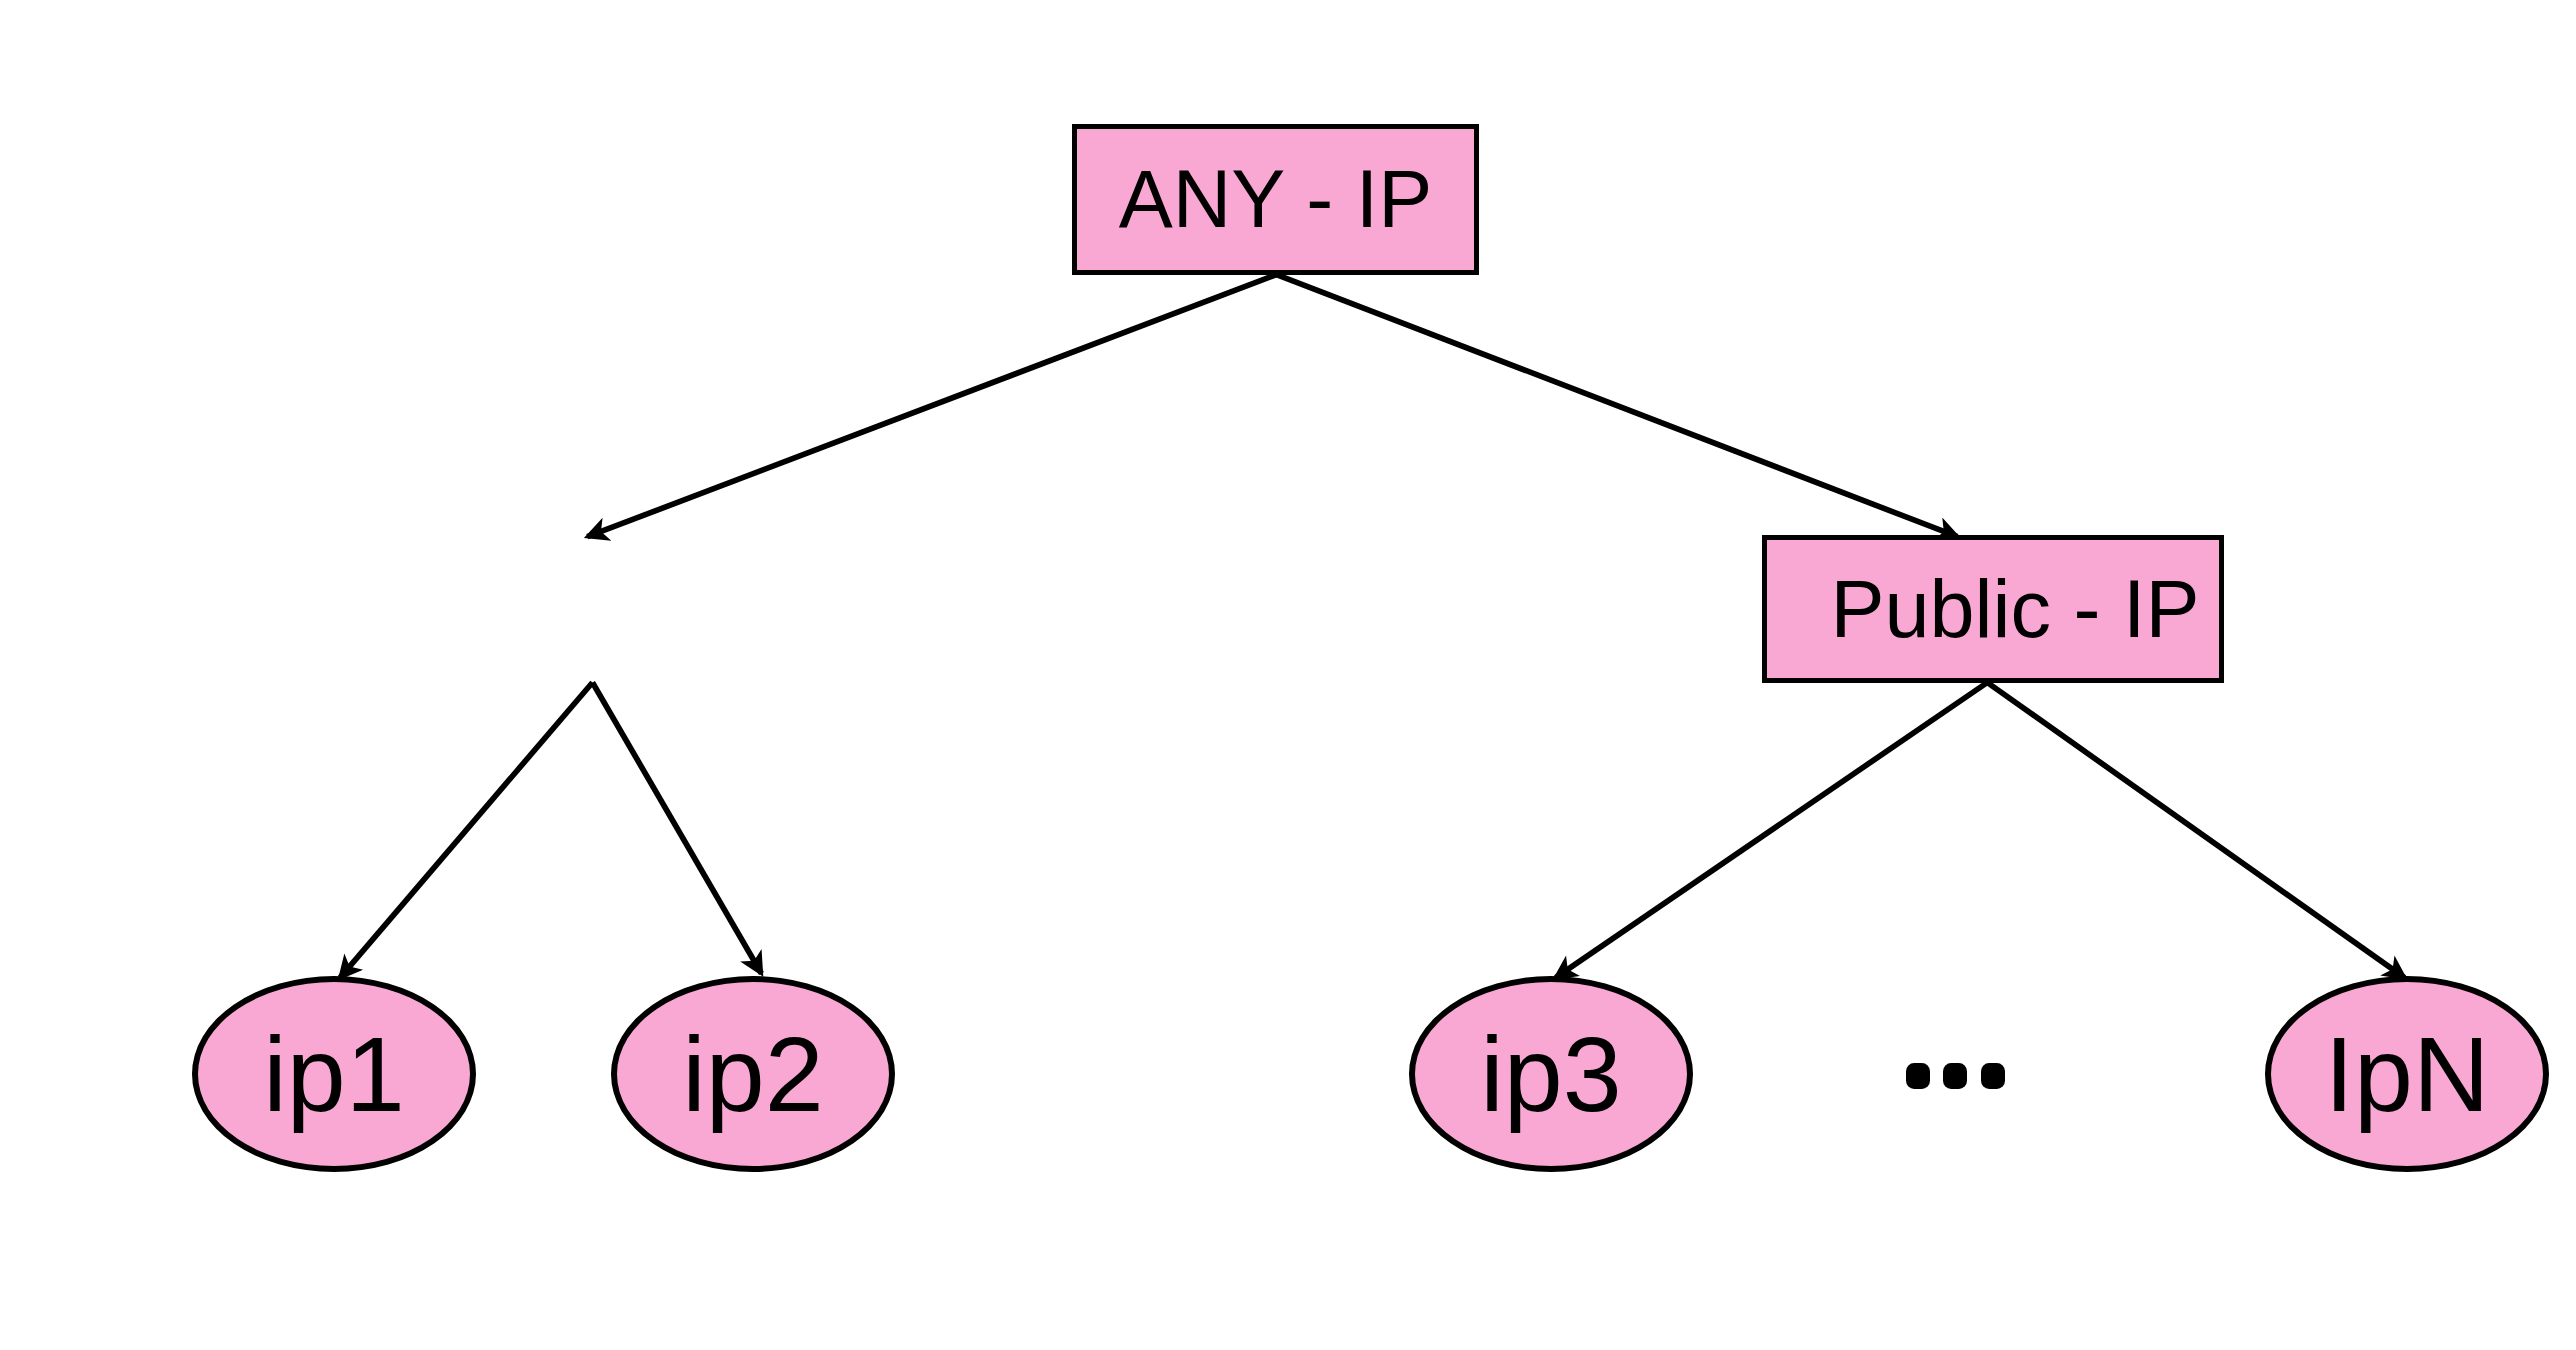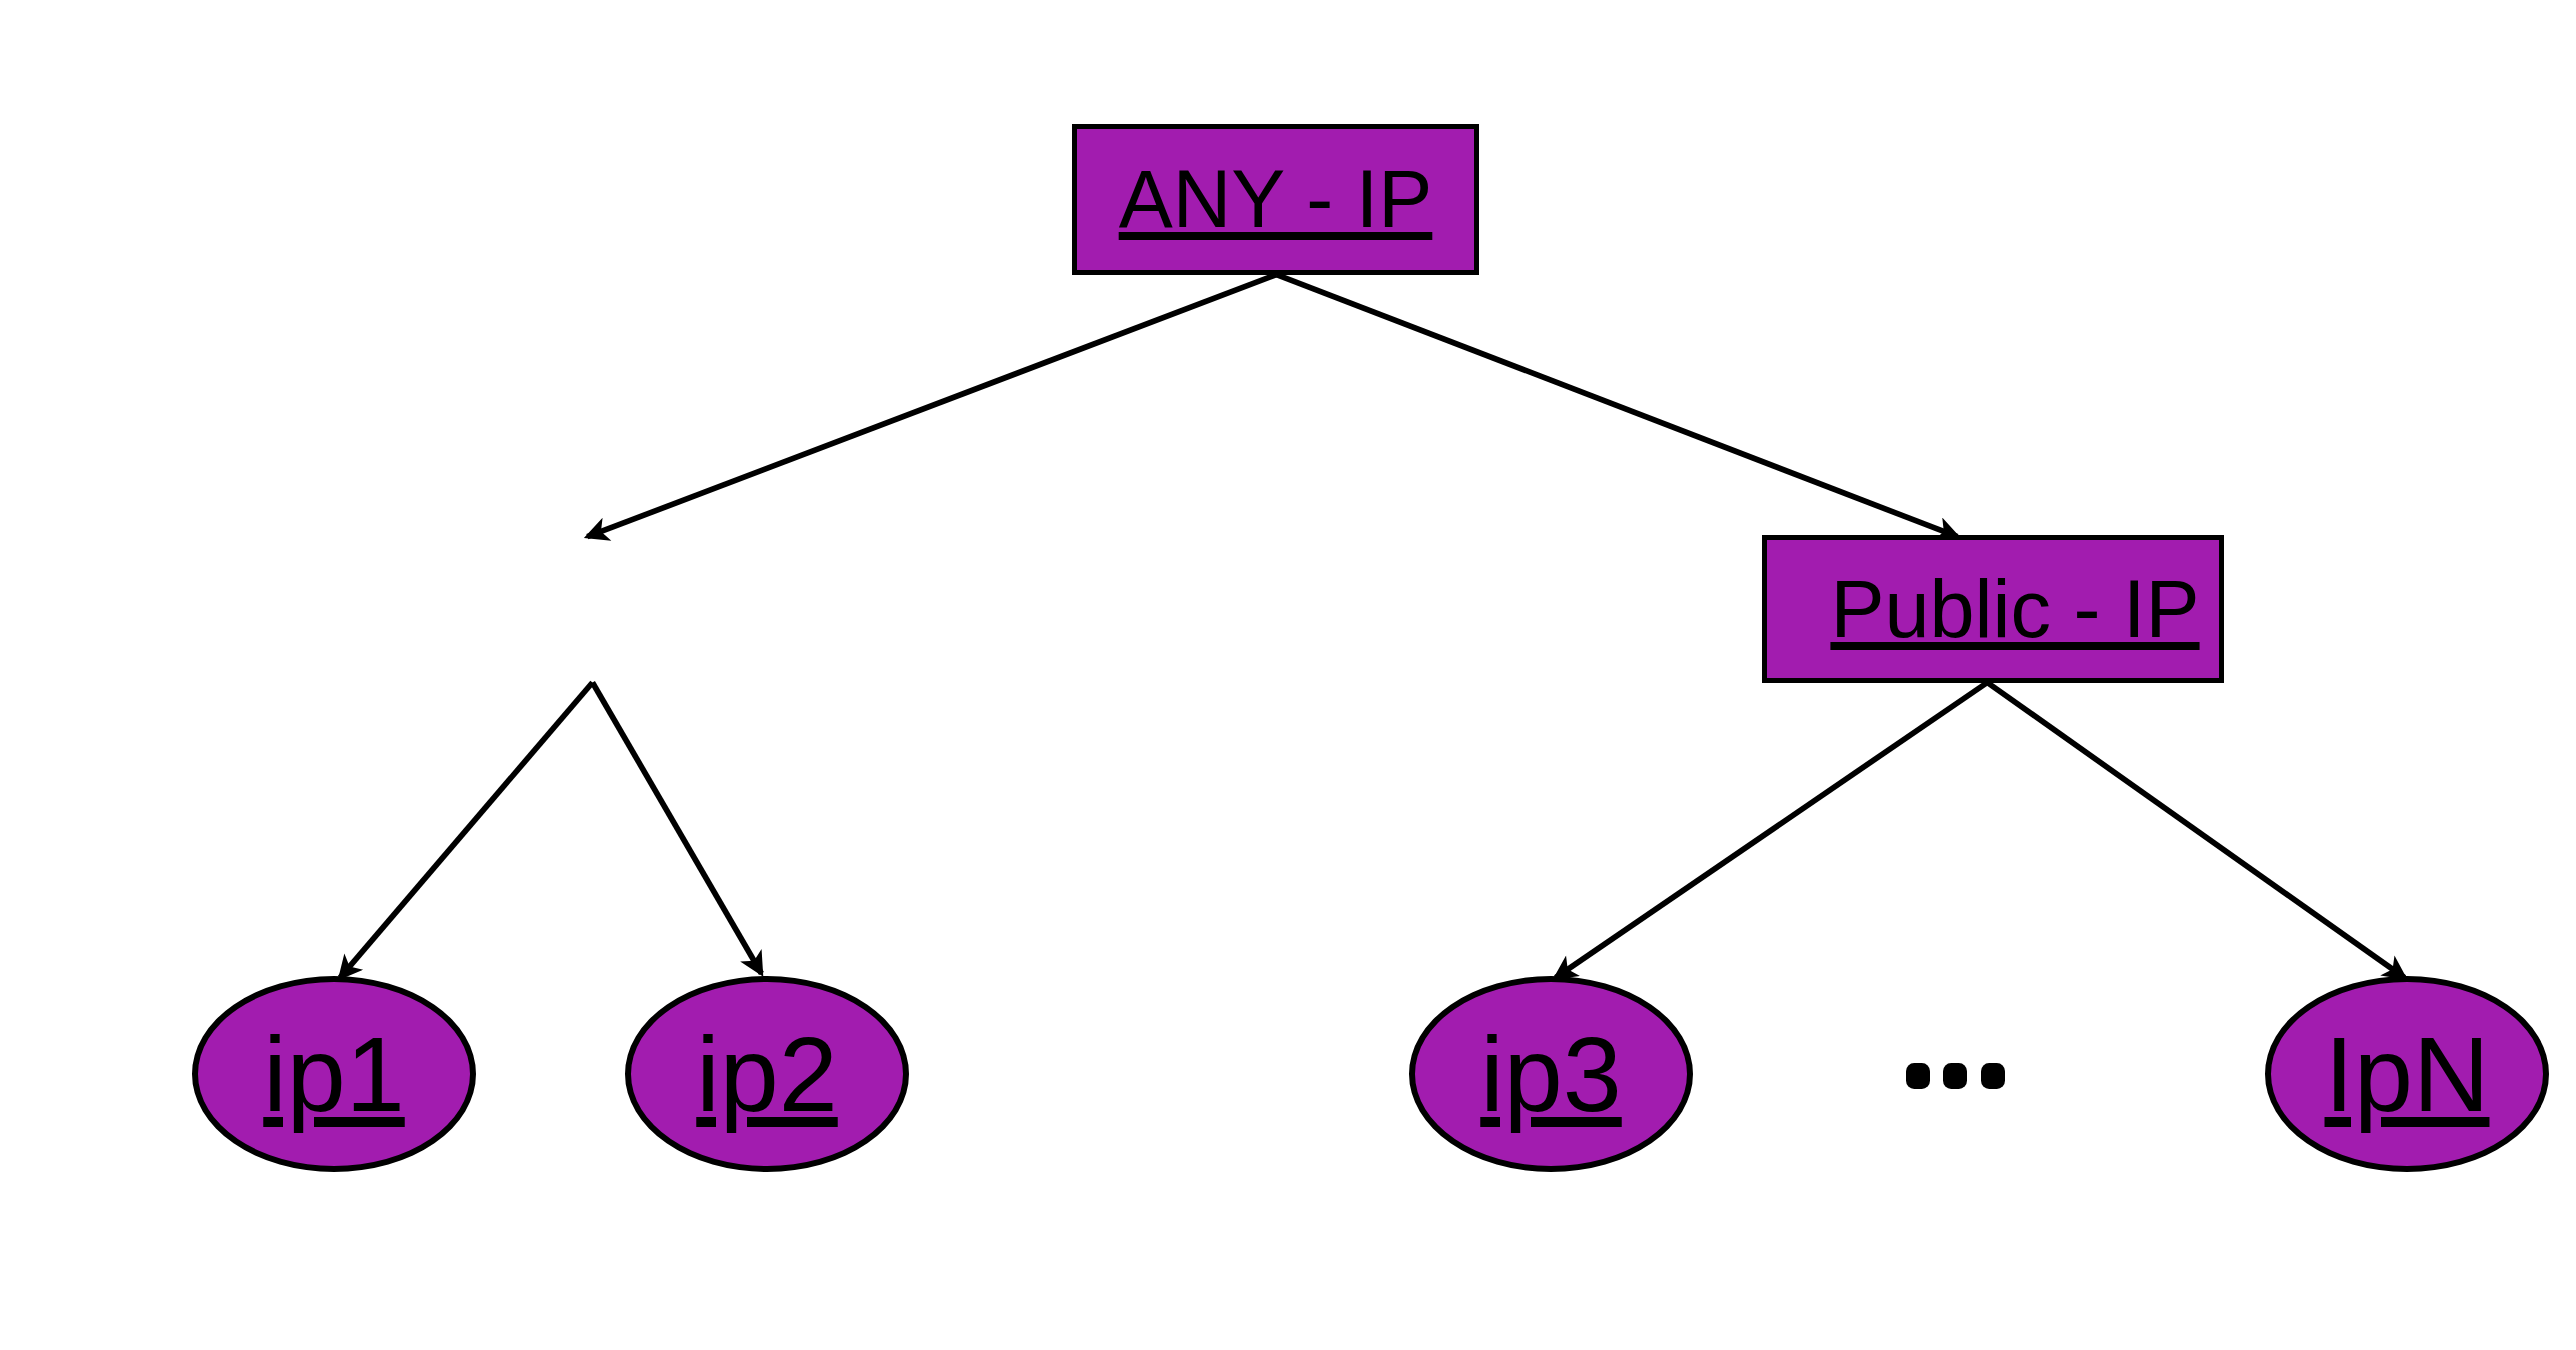--- a/index.html
+++ b/index.html
@@ -20,23 +20,22 @@
     left: 0; top: 0;
     width: 2724px; height: 1350px;
     pointer-events: none;
   }
   .edge { stroke: #000000; stroke-width: 11; fill: none; }
   .node {
     position: absolute;
     display: flex;
     align-items: center;
     justify-content: center;
-    background: #a21caf;
+    background: #f9a8d4;
     white-space: nowrap;
-    text-decoration: underline;
   }
   .rect    { border: 5.7px solid #000000; }
   .ellipse { border: 6.7px solid #000000; border-radius: 50%; }
   .rect .label    { font-size: 81px; line-height: 1; }
   .ellipse .label { font-size: 106px; line-height: 1; }
   .dots {
     position: absolute;
     left: 1906px; top: 1063px;
     display: flex;
     gap: 13.4px;
@@ -45,21 +44,21 @@
   .dot {
     width: 24px; height: 26px;
     background: #000000;
     border-radius: 8.2px;
   }
   
   .node-root    { left: 1072px; top: 124px;  width: 407px; height: 151px; }
   .node-private { left: 347px;  top: 535px; width: 481px; height: 148px; }
   .node-public  { left: 1762px; top: 535px; width: 462px; height: 148px; padding-left: 44px; }
   .node-ip1 { left: 192px;  top: 976px; width: 284px; height: 196px; }
-  .node-ip2 { left: 625px; top: 976px; width: 284px; height: 196px; }
+  .node-ip2 { left: 611px; top: 976px; width: 284px; height: 196px; }
   .node-ip3 { left: 1409px; top: 976px; width: 284px; height: 196px; }
   .node-ipn { left: 2265px; top: 976px; width: 284px; height: 196px; }
 </style>
 </head>
 <body>
 
 <div class="canvas">
 
   <svg class="edges" viewBox="0 0 5288 2621" xmlns="http://www.w3.org/2000/svg">
     <defs>

